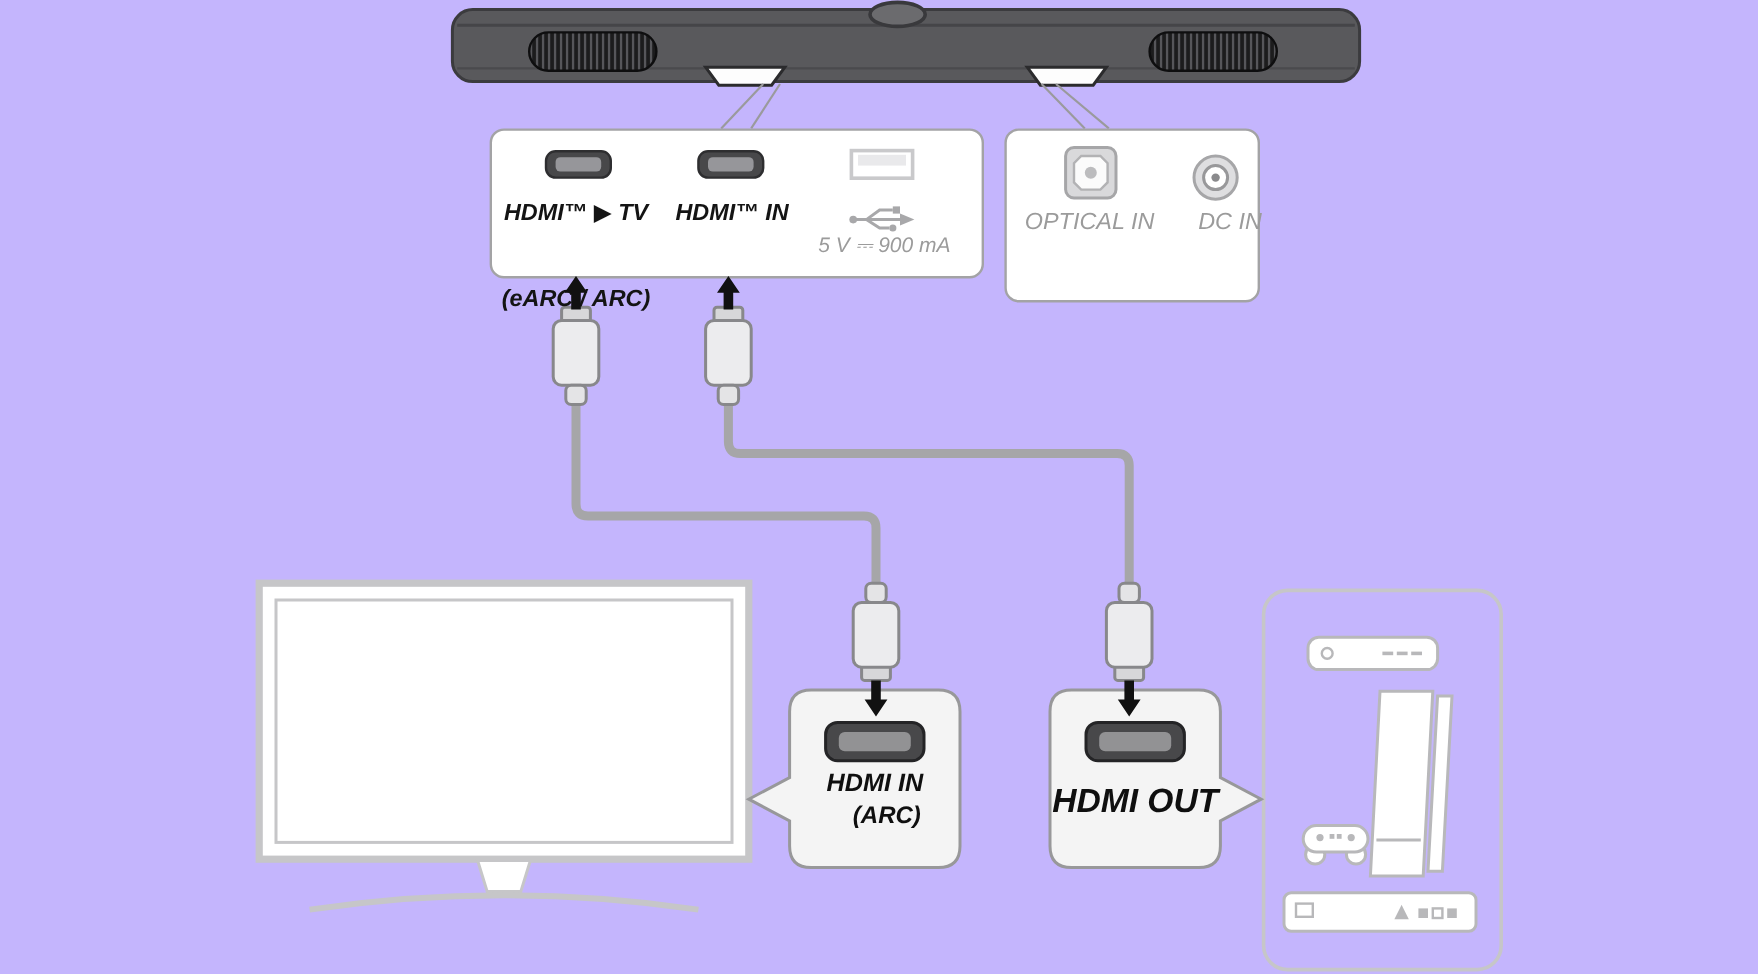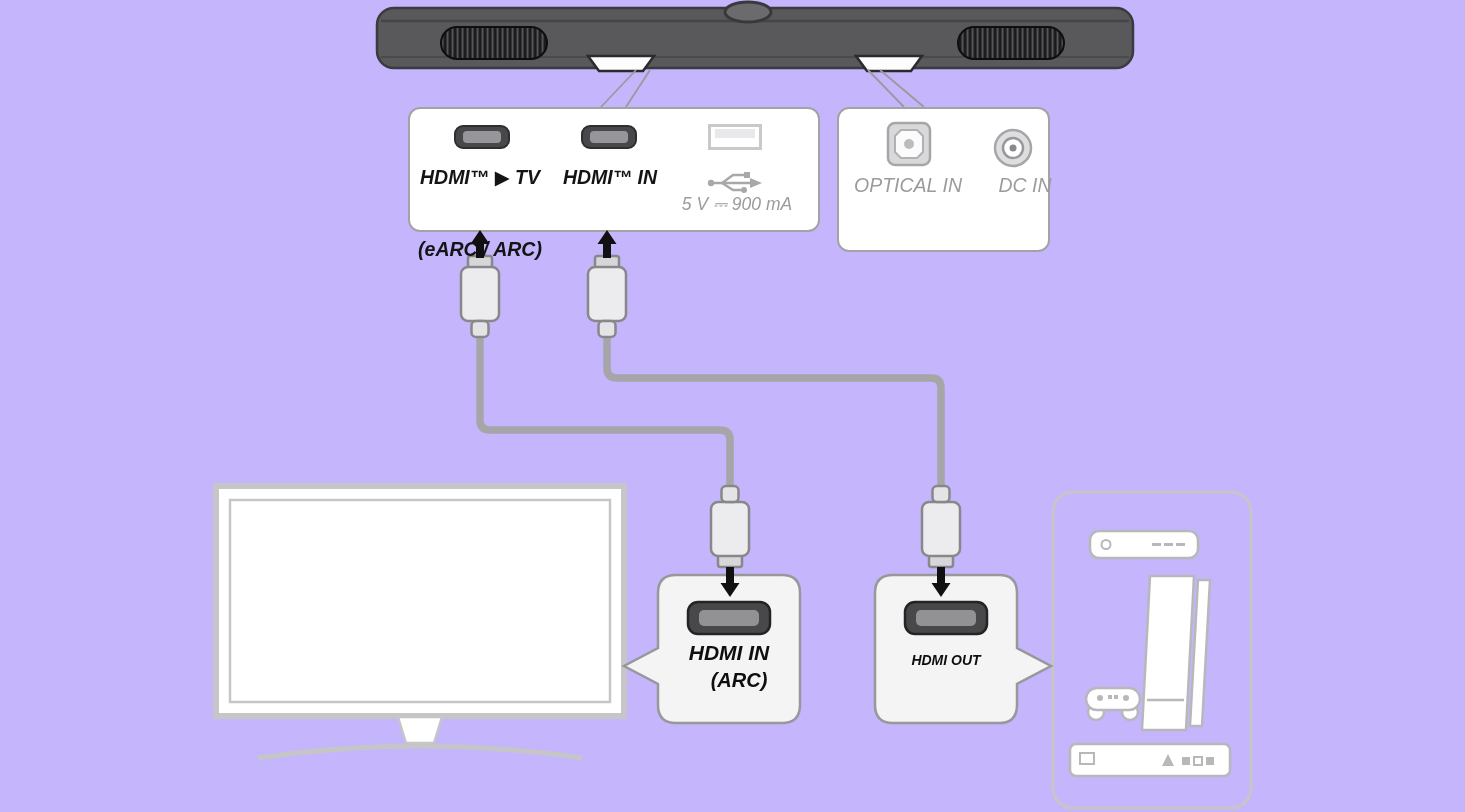--- a/index.html
+++ b/index.html
@@ -164,21 +164,21 @@
       <circle cx="21" cy="21" r="18" fill="#dedee0" stroke="#a6a6a8" stroke-width="2.5"></circle>
       <circle cx="21" cy="21" r="10" fill="#ffffff" stroke="#98989a" stroke-width="2.5"></circle>
       <circle cx="21" cy="21" r="3.5" fill="#8a8a8c"></circle>
     </svg>
     <div class="lbl gray" style="left:69px;top:66px;">OPTICAL IN</div>
     <div class="lbl gray" style="left:174px;top:66px;margin-left:12px;">DC IN</div>
   </div>
 
   <div class="callout-lbl" style="left:729px;top:641px;font-size:21px;">HDMI IN</div>
   <div class="callout-lbl" style="left:729px;top:669px;font-size:20px;margin-left:10px;">(ARC)</div>
-  <div class="callout-lbl" style="left:946px;top:652px;font-size:14px;">HDMI OUT</div>
+  <div class="callout-lbl" style="left:946px;top:652px;font-size:28px;">HDMI OUT</div>
 
   <svg class="layer top-layer" width="1465" height="812" viewBox="0 0 1465 812">
     <path d="M480,230 L489.5,244 L484,244 L484,258 L476,258 L476,244 L470.5,244 Z" fill="#111111"></path>
     <path d="M607,230 L616.5,244 L611,244 L611,258 L603,258 L603,244 L597.5,244 Z" fill="#111111"></path>
     <path d="M730,597 L739.5,583 L734,583 L734,567 L726,567 L726,583 L720.5,583 Z" fill="#111111"></path>
     <path d="M941,597 L950.5,583 L945,583 L945,567 L937,567 L937,583 L931.5,583 Z" fill="#111111"></path>
   </svg>
 
 </div>
 

